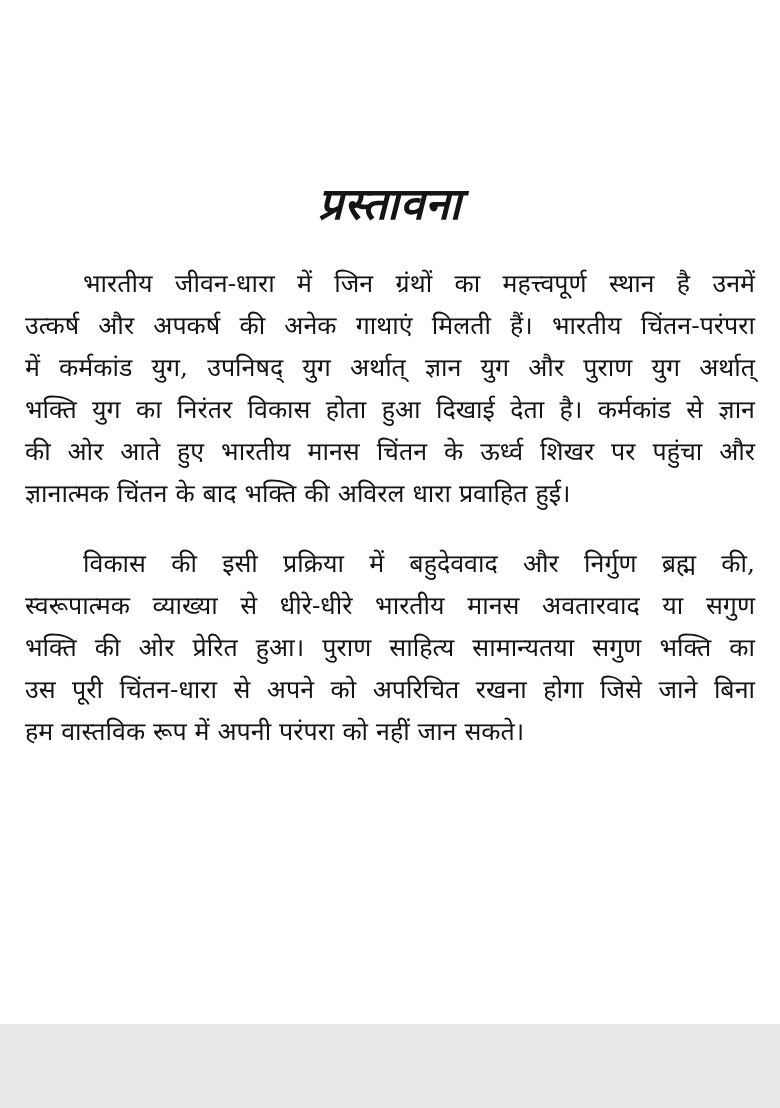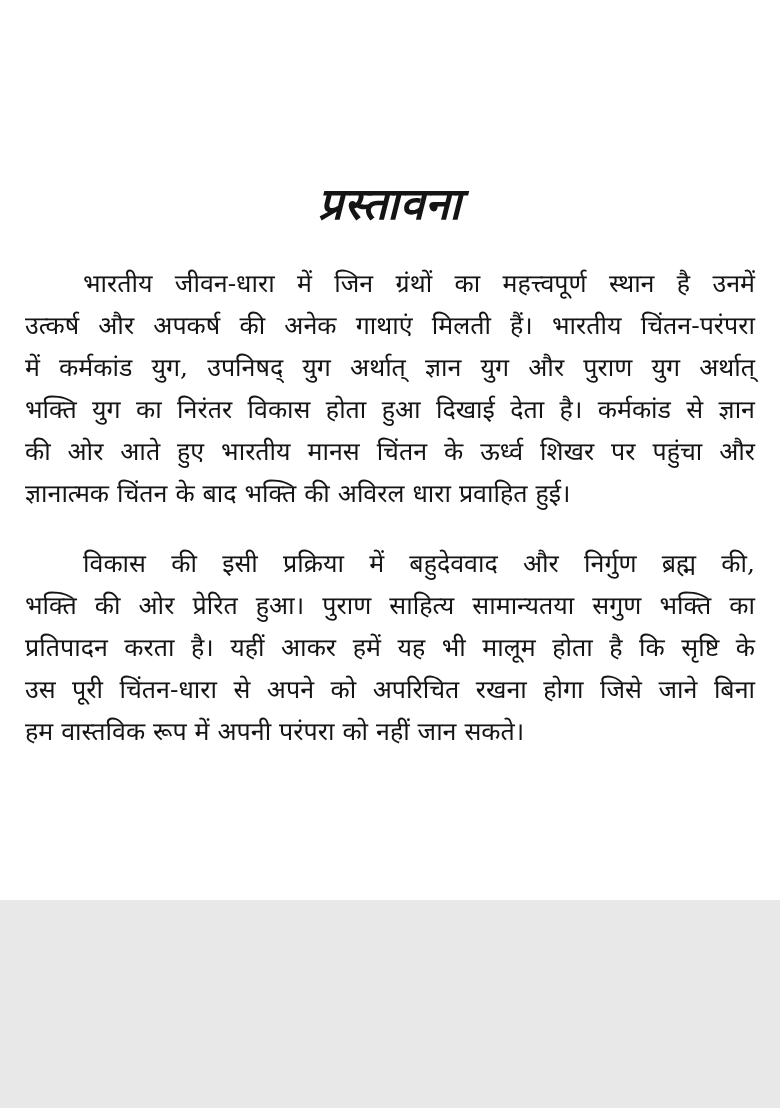--- a/index.html
+++ b/index.html
@@ -1,20 +1,20 @@
 <!DOCTYPE html>
 <html lang="hi"><head>
 <meta charset="utf-8">
 <style>
   * { margin: 0; padding: 0; box-sizing: border-box; }
   html, body { background: #e8e8e8; }
   .page {
     position: relative;
     width: 780px;
-    height: 900px;
+    height: 1024px;
     margin: 0 auto;
     background: #ffffff;
     color: #141414;
     font-family: "DejaVu Serif", "Liberation Serif", serif;
     overflow: hidden;
   }
   .title {
     margin-top: 176px;
     text-align: center;
     font-size: 44px;
@@ -53,20 +53,20 @@
       <div class="line j">में कर्मकांड युग, उपनिषद् युग अर्थात् ज्ञान युग और पुराण युग अर्थात्</div>
       <div class="line j">भक्ति युग का निरंतर विकास होता हुआ दिखाई देता है। कर्मकांड से ज्ञान</div>
       <div class="line j">की ओर आते हुए भारतीय मानस चिंतन के ऊर्ध्व शिखर पर पहुंचा और</div>
       <div class="line last">ज्ञानात्मक चिंतन के बाद भक्ति की अविरल धारा प्रवाहित हुई।</div>
     </div>
 
     <div class="para-gap"></div>
 
     <div class="para">
       <div class="line j indent">विकास की इसी प्रक्रिया में बहुदेववाद और निर्गुण ब्रह्म की,</div>
+      <div class="line j">स्वरूपात्मक व्याख्या से धीरे-धीरे भारतीय मानस अवतारवाद या सगुण</div>
       <div class="line j">भक्ति की ओर प्रेरित हुआ। पुराण साहित्य सामान्यतया सगुण भक्ति का</div>
-      <div class="line j">प्रतिपादन करता है। यहीं आकर हमें यह भी मालूम होता है कि सृष्टि के</div>
       <div class="line j">उस पूरी चिंतन-धारा से अपने को अपरिचित रखना होगा जिसे जाने बिना</div>
       <div class="line last">हम वास्तविक रूप में अपनी परंपरा को नहीं जान सकते।</div>
     </div>
 
   </div>
 </div>
 
 </body></html>

